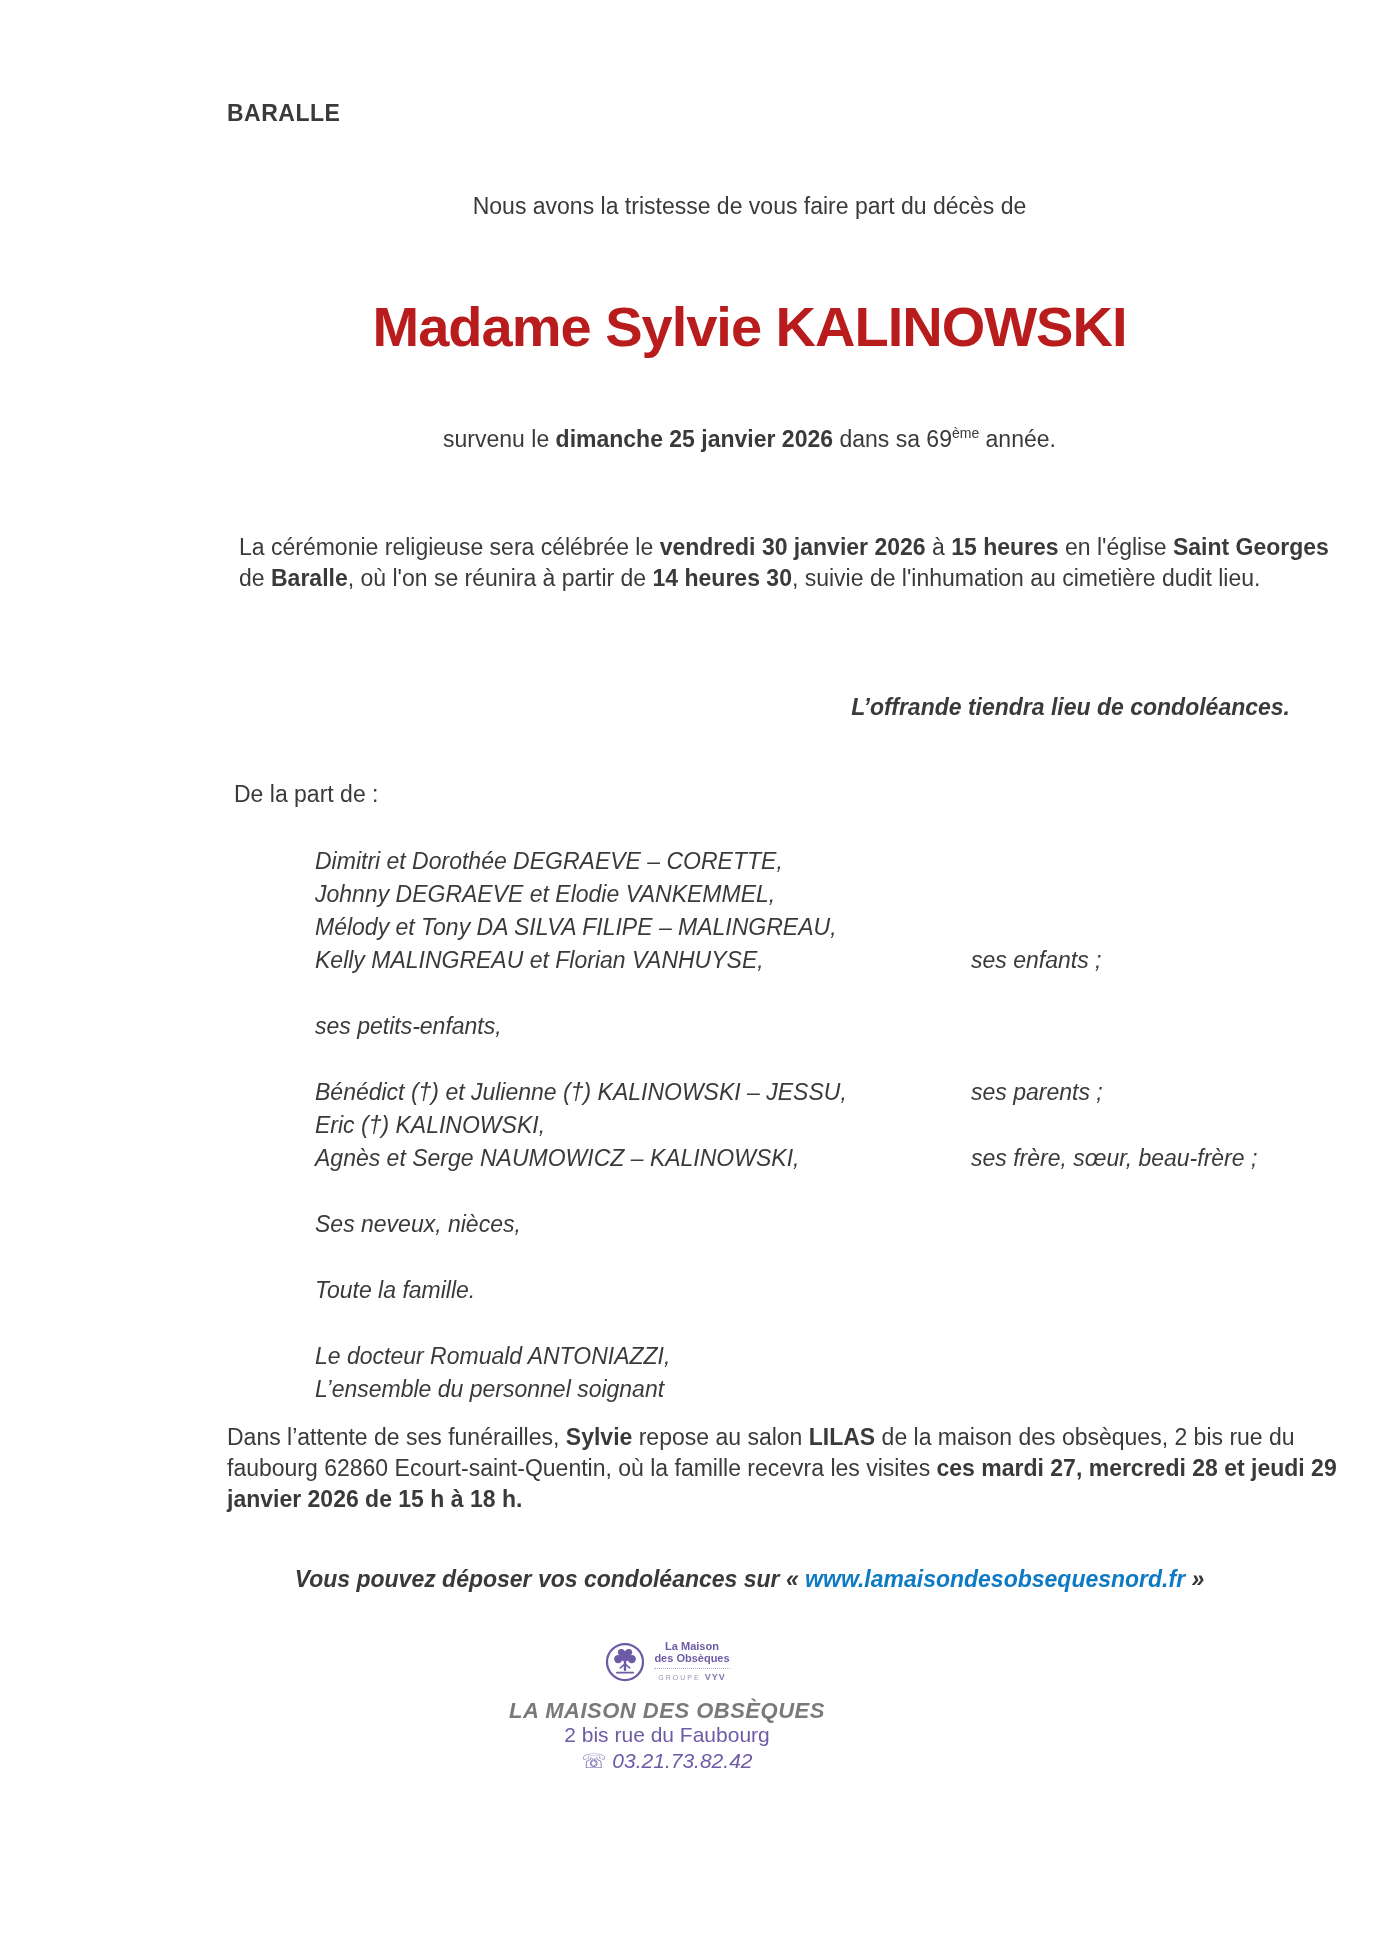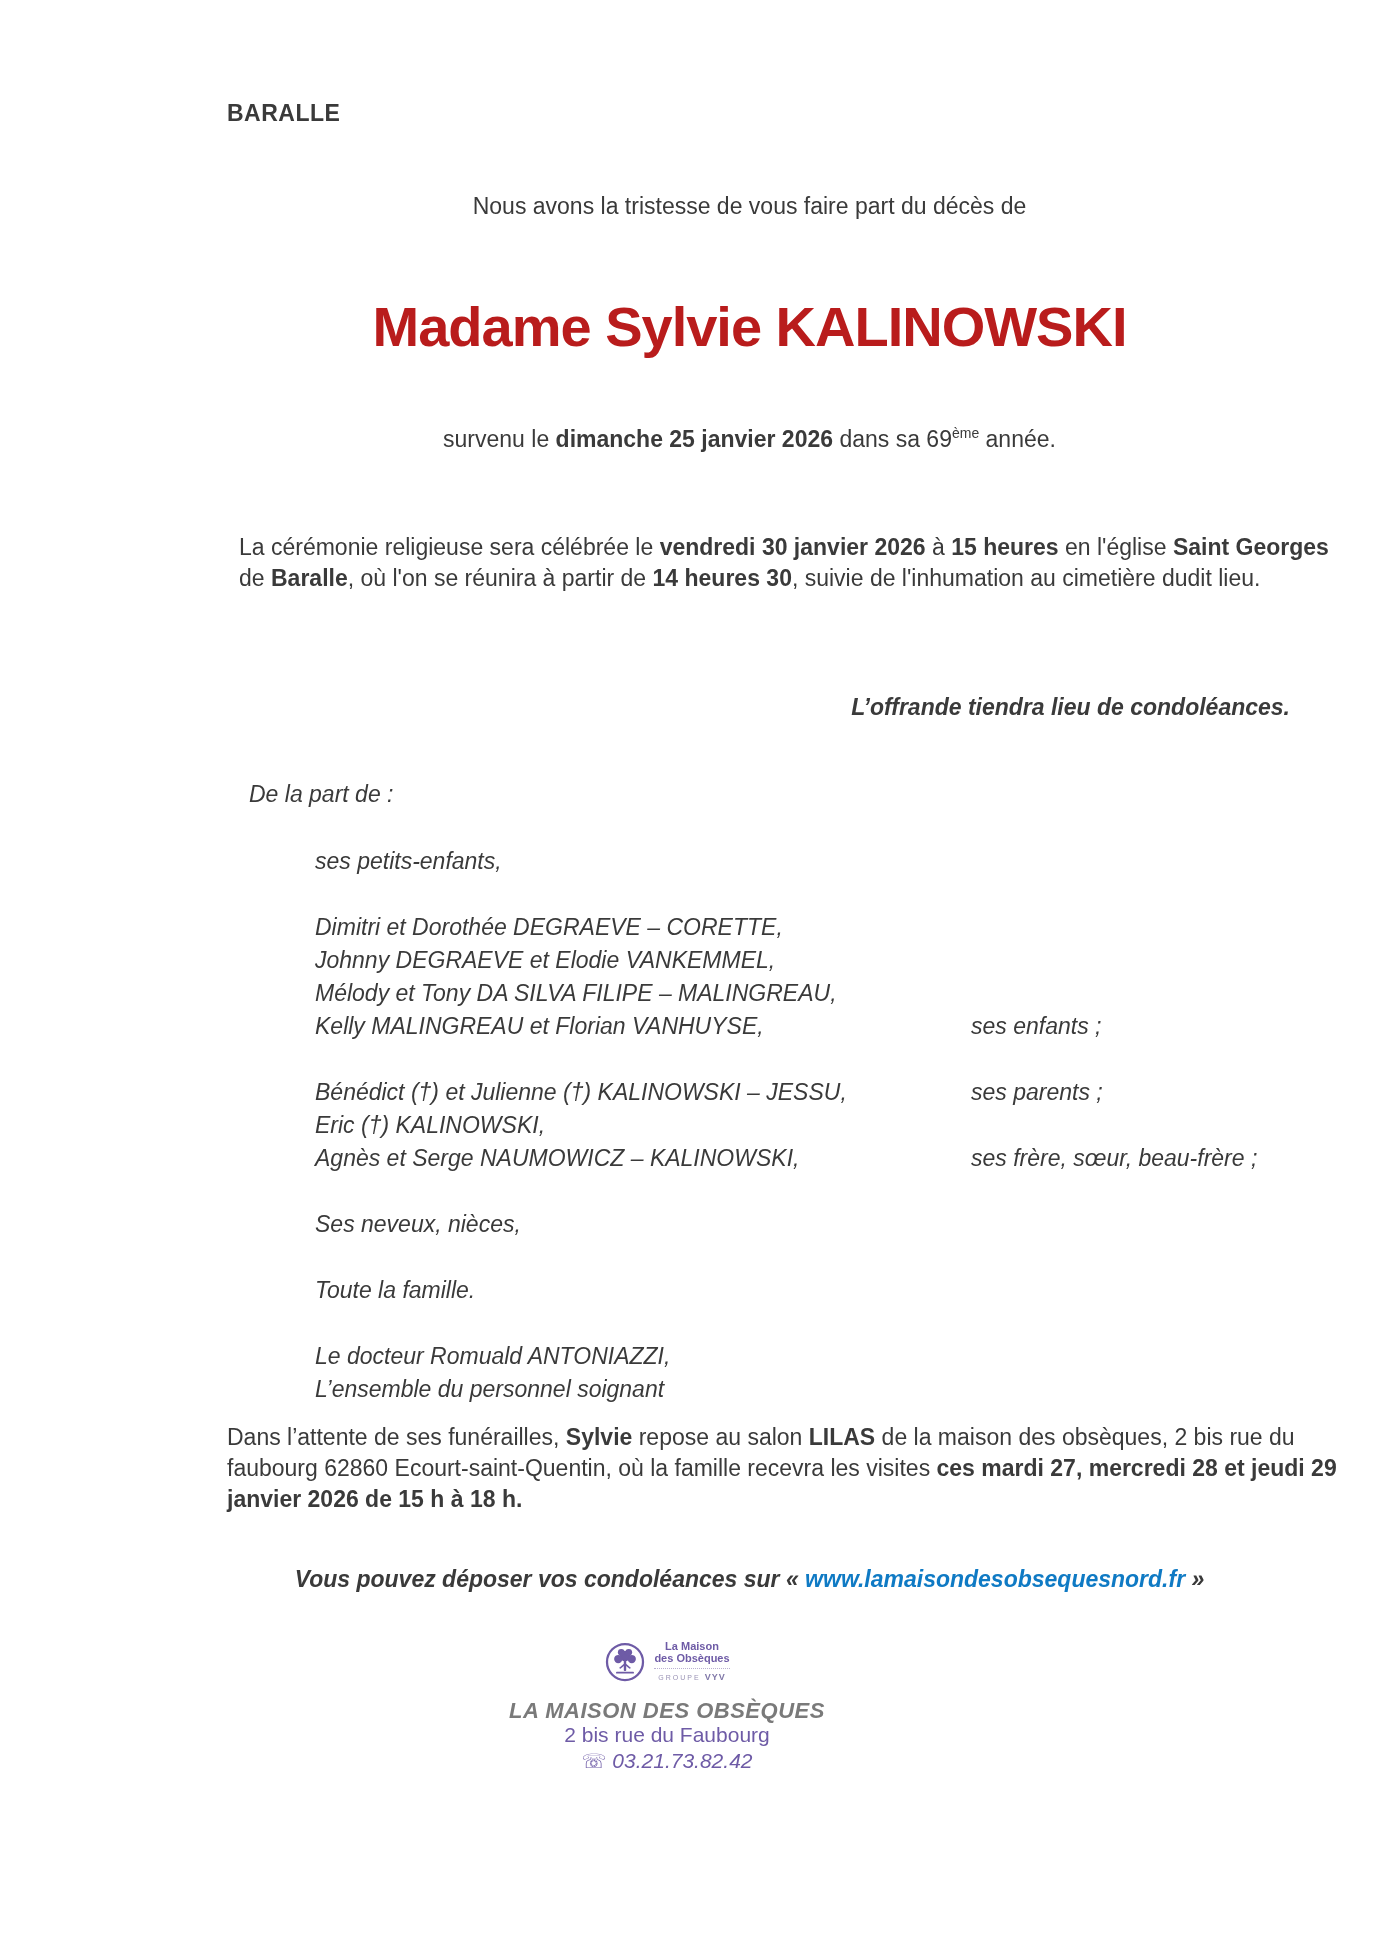--- a/index.html
+++ b/index.html
@@ -27,21 +27,21 @@
     color: #b91c1c;
   }
   .death-line { top: 424px; line-height: 31px; }
   .death-line sup { font-size: 14px; vertical-align: super; line-height: 0; }
   b { font-weight: 700; }
   .ceremony { left: 227px; top: 520px; width: 1114px; margin: 12px; line-height: 31px; }
   .offering {
     left: 227px; top: 694px; width: 1063px;
     text-align: right; font-weight: 700; font-style: italic;
   }
-  .part-intro { left: 249px; top: 781px; font-style: italic; }
+  .part-intro { left: 234px; top: 781px; }
   .family { left: 315px; top: 845px; width: 1040px; font-style: italic; }
   .fgroup { margin-bottom: 33px; }
   .frow { position: relative; line-height: 33px; white-space: nowrap; }
   .flabel { position: absolute; left: 656px; top: 0; white-space: nowrap; }
   .repose { left: 227px; top: 1422px; width: 1114px; margin: 0; line-height: 31px; }
   .condolences {
     left: 227px; top: 1566px; width: 1045px;
     text-align: center; font-weight: 700; font-style: italic;
   }
   .condolences .link {
@@ -82,27 +82,27 @@
   <div class="abs centered death-line"><span>survenu le </span><b>dimanche 25 janvier 2026</b><span> dans sa 69</span><sup>ème</sup><span> année.</span></div>
 
   <p class="abs ceremony"><span>La cérémonie religieuse sera célébrée le </span><b>vendredi 30 janvier 2026</b><span> à </span><b>15 heures</b><span> en l'église </span><b>Saint Georges</b><span> de </span><b>Baralle</b><span>, où l'on se réunira à partir de </span><b>14 heures 30</b><span>, suivie de l'inhumation au cimetière dudit lieu.</span></p>
 
   <div class="abs offering">L’offrande tiendra lieu de condoléances.</div>
 
   <div class="abs part-intro">De la part de :</div>
 
   <div class="abs family">
     <div class="fgroup">
-      <div class="frow"><span class="fname">ses petits-enfants,</span><span class="flabel"></span></div>
-    </div>
-    <div class="fgroup">
       <div class="frow"><span class="fname">Dimitri et Dorothée DEGRAEVE – CORETTE,</span><span class="flabel"></span></div>
       <div class="frow"><span class="fname">Johnny DEGRAEVE et Elodie VANKEMMEL,</span><span class="flabel"></span></div>
       <div class="frow"><span class="fname">Mélody et Tony DA SILVA FILIPE – MALINGREAU,</span><span class="flabel"></span></div>
       <div class="frow"><span class="fname">Kelly MALINGREAU et Florian VANHUYSE,</span><span class="flabel">ses enfants ;</span></div>
+    </div>
+    <div class="fgroup">
+      <div class="frow"><span class="fname">ses petits-enfants,</span><span class="flabel"></span></div>
     </div>
     <div class="fgroup">
       <div class="frow"><span class="fname">Bénédict (†) et Julienne (†) KALINOWSKI – JESSU,</span><span class="flabel">ses parents ;</span></div>
       <div class="frow"><span class="fname">Eric (†) KALINOWSKI,</span><span class="flabel"></span></div>
       <div class="frow"><span class="fname">Agnès et Serge NAUMOWICZ – KALINOWSKI,</span><span class="flabel">ses frère, sœur, beau-frère ;</span></div>
     </div>
     <div class="fgroup">
       <div class="frow"><span class="fname">Ses neveux, nièces,</span><span class="flabel"></span></div>
     </div>
     <div class="fgroup">

